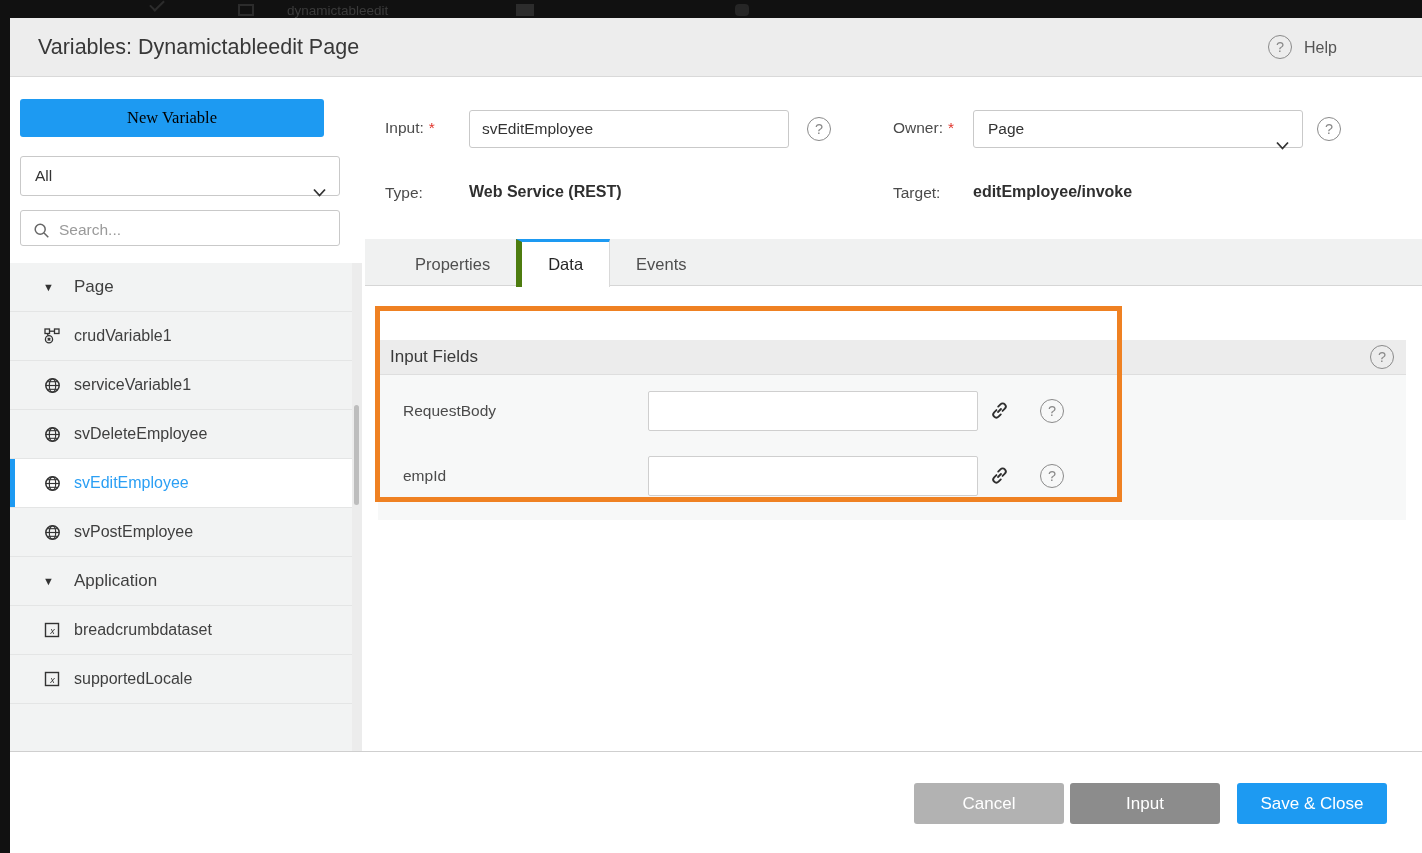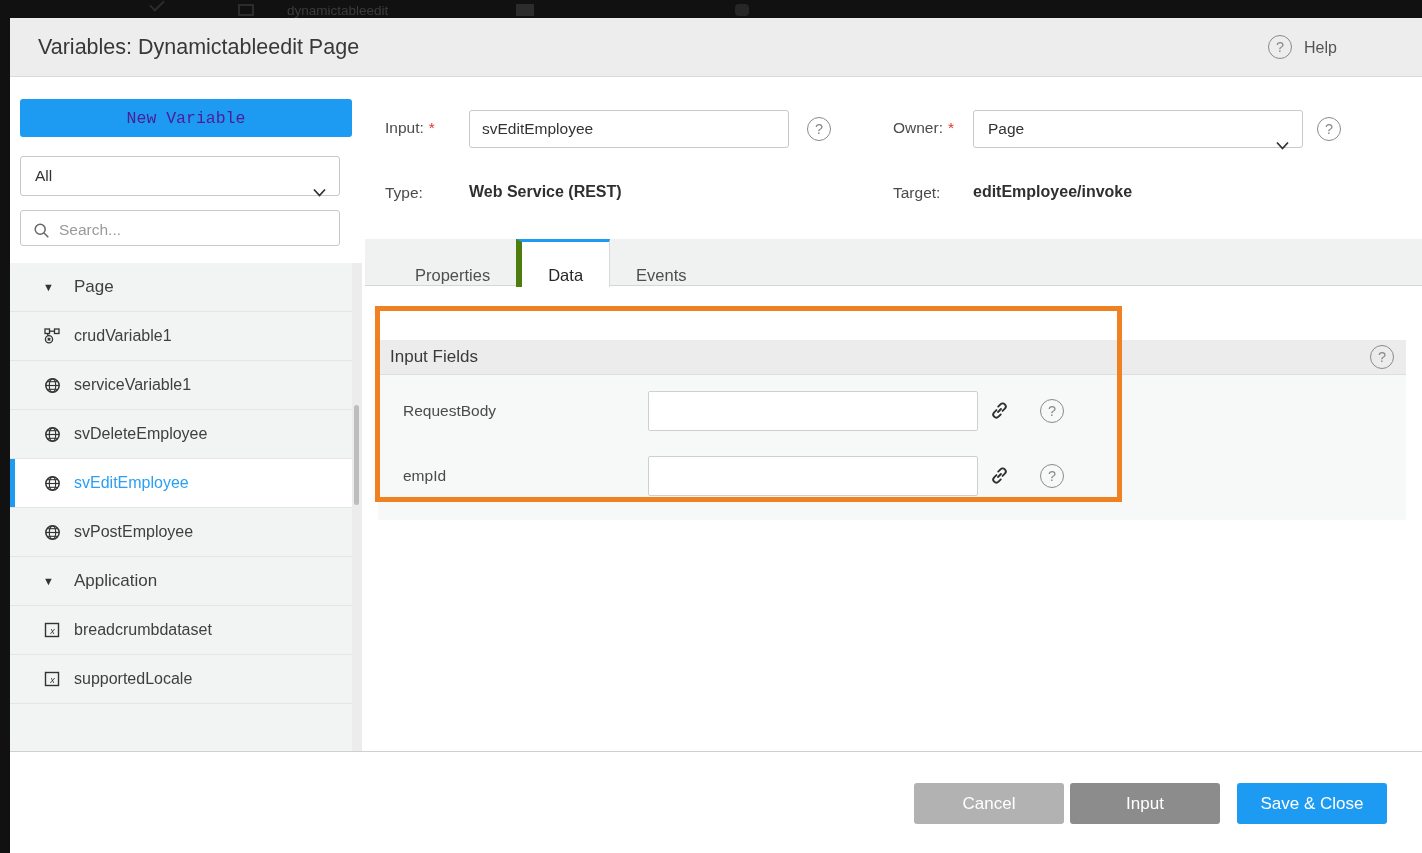--- a/index.html
+++ b/index.html
@@ -18,21 +18,21 @@
 
   
   #modal-header { position:absolute; left:0; top:0; width:1412px; height:59px; background:#ededed; border-bottom:1px solid #d9d9d9; }
   #modal-title { position:absolute; left:28px; top:0; line-height:59px; font-size:21.5px; color:#383838; }
   .qicon { display:inline-flex; width:24px; height:24px; border:1.6px solid #8a8a8a; border-radius:50%; color:#8a8a8a; align-items:center; justify-content:center; font-size:14.5px; background:transparent; }
   .qicon::before { content:"?"; }
   #help-icon { position:absolute; left:1258px; top:17px; }
   #help-label { position:absolute; left:1294px; top:0; line-height:59px; font-size:16px; color:#555; }
 
   
-  #new-variable-btn { position:absolute; left:10px; top:81px; width:332px; height:38px; background:var(--accent,#1d9af2); color:#4c1d95; border:none; border-radius:3px; font-size:16.5px; font-weight:500; font-family:Liberation Mono, monospace; cursor:pointer; }
+  #new-variable-btn { position:absolute; left:10px; top:81px; width:304px; height:38px; background:var(--accent,#1d9af2); color:#000000; border:none; border-radius:3px; font-size:16.5px; font-weight:500; font-family:Liberation Serif, serif; cursor:pointer; }
   .fake-select { position:absolute; left:10px; width:320px; height:40px; border:1px solid #c9c9c9; border-radius:3px; background:#fff; font-size:15.5px; color:#333; line-height:38px; padding-left:14px; }
   #filter-select { top:138px; }
   .chev { position:absolute; right:13px; top:16px; }
   #search-box { position:absolute; left:10px; top:192px; width:320px; height:36px; border:1px solid #c9c9c9; border-radius:3px; background:#fff; }
   #search-box svg { position:absolute; left:12px; top:11px; }
   #search-input { position:absolute; left:38px; top:1px; width:275px; height:36px; border:none; outline:none; font-size:15.5px; font-family:inherit; color:#333; background:transparent; }
   #search-input::placeholder { color:#9a9a9a; }
 
   #variable-list { position:absolute; left:0; top:245px; width:342px; height:488px; background:#f2f3f3; }
   .vrow { height:49px; display:flex; align-items:center; padding-left:33px; border-bottom:1px solid #e4e5e5; background:#f2f3f3; cursor:pointer; }
@@ -47,21 +47,21 @@
 
   
   .flabel { position:absolute; font-size:15.5px; color:#4b4b4b; }
   .req { color:#e0342b; margin-left:5px; }
   .bval { font-weight:700; color:#2f2f2f; }
   #name-input { position:absolute; left:459px; top:92px; width:320px; height:38px; border:1px solid #c9c9c9; border-radius:3px; padding:0 12px; font-size:15.5px; font-family:inherit; color:#333; }
   #owner-select { left:963px; top:92px; width:330px; height:38px; line-height:36px; }
 
   
   #tab-bar { position:absolute; left:355px; top:221px; width:1057px; height:47px; background:#f0f1f1; border-bottom:1px solid #d6d6d6; display:flex; padding-left:24px; }
-  .tab { height:48px; padding:11px 26px; font-size:16.5px; color:#4f4f4f; line-height:44px; border-top:3px solid transparent; cursor:pointer; }
+  .tab { height:48px; padding:0 26px; font-size:16.5px; color:#4f4f4f; line-height:44px; border-top:3px solid transparent; cursor:pointer; }
   .tab.active { background:#fff; color:#262626; border-top:3px solid var(--accent,#1d9af2); border-left:6px solid #4d7c0f; border-right:1px solid #d9d9d9; }
 
   
   .section { position:absolute; left:368px; width:1028px; }
   .sec-header { position:relative; height:35px; background:#ececec; border-bottom:1px solid #dedede; }
   .sec-title { position:absolute; left:12px; top:0; line-height:34px; font-size:17px; color:#3a3a3a; }
   .sec-help { position:absolute; right:12px; top:5px; }
   .sec-body { background:#f7f8f8; position:relative; }
   #input-fields-section { top:294px;margin-top:28px; }
   #input-fields-section .sec-body { height:145px; }

